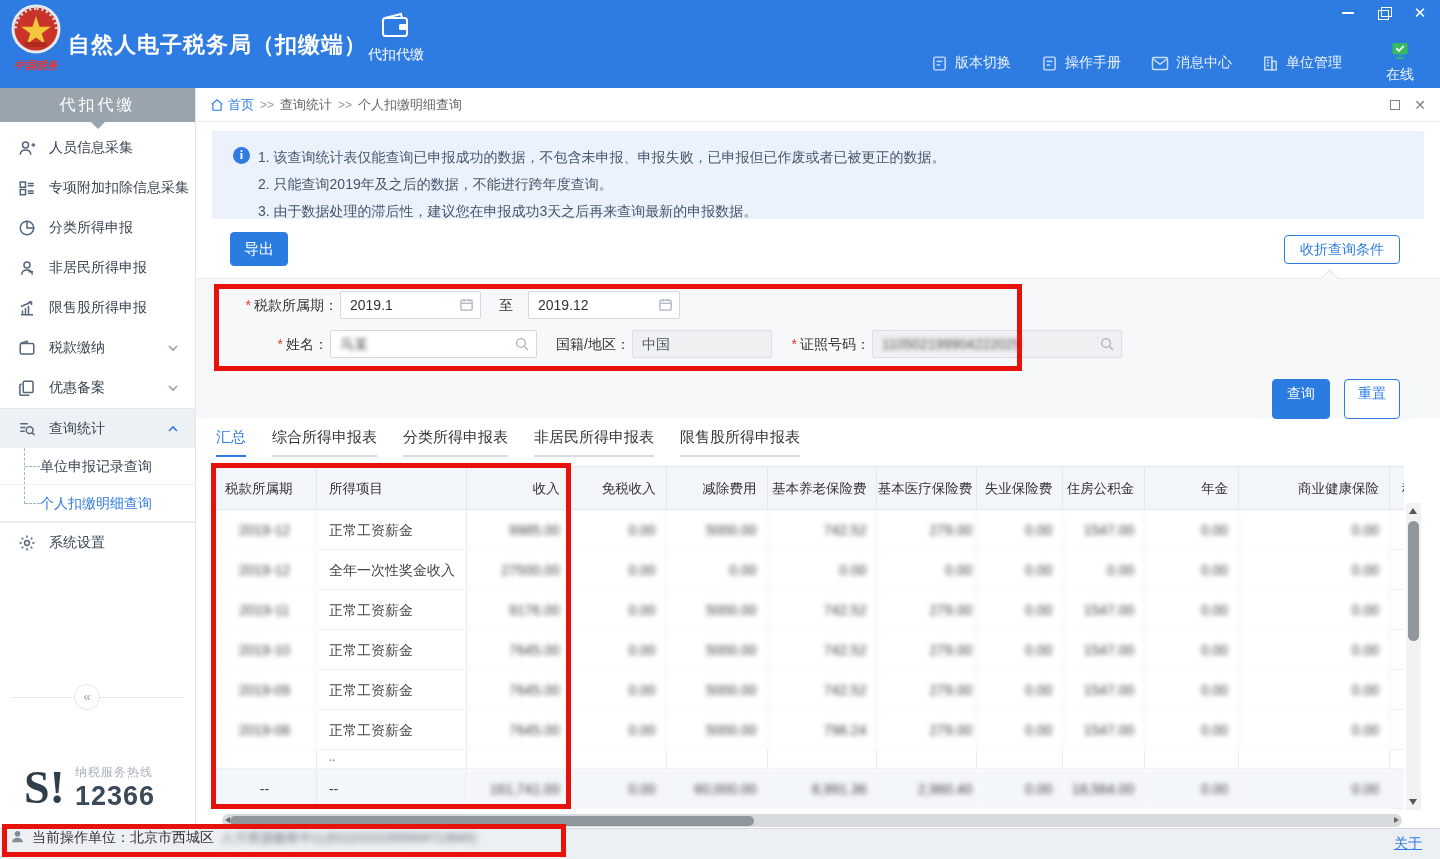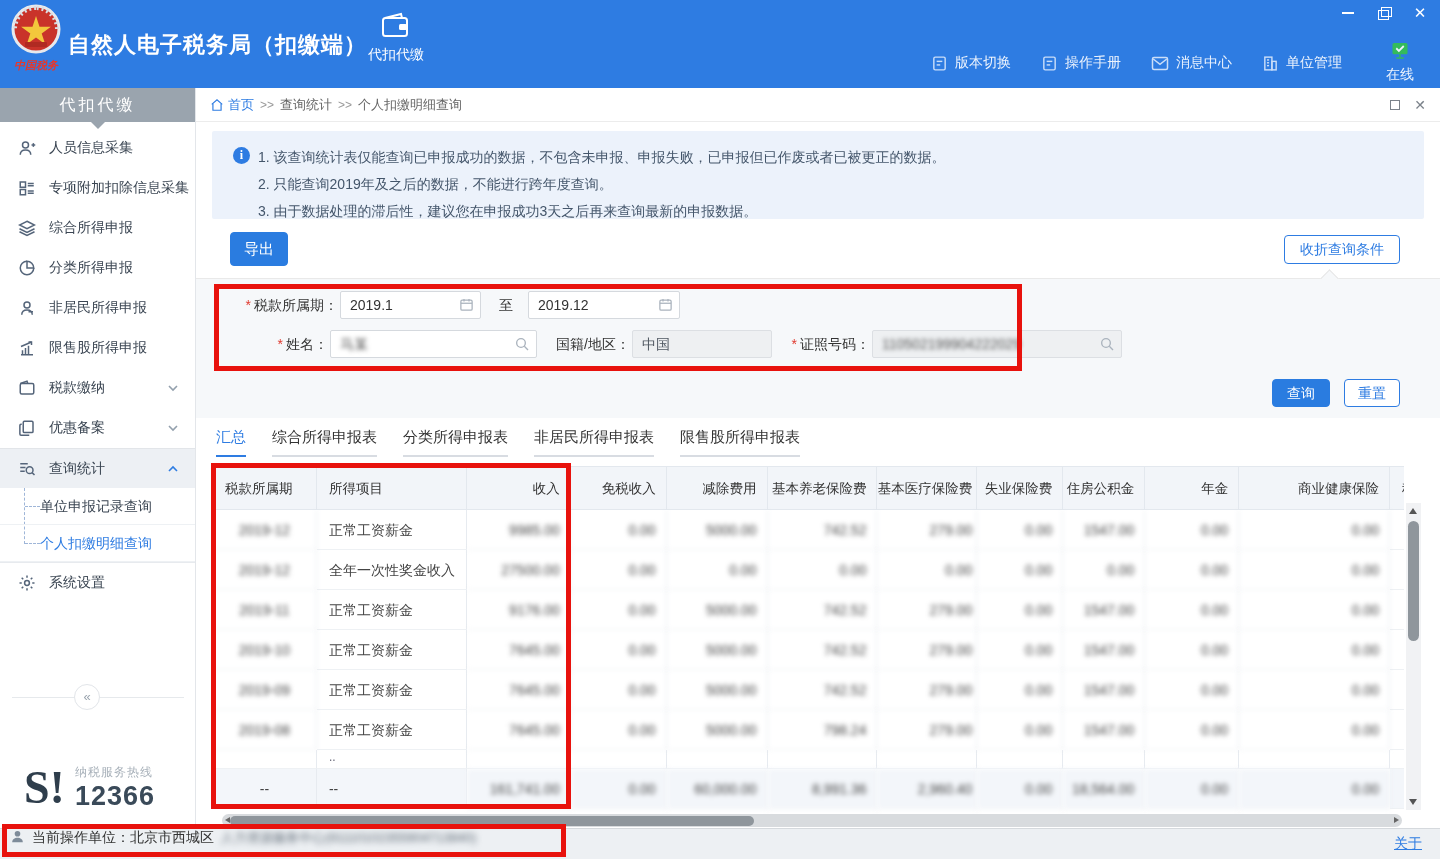--- a/index.html
+++ b/index.html
@@ -70,21 +70,21 @@
   .fold-caret { position:absolute; right:104px; top:184px; width:13px; height:13px; background:#f6f8fa; border-left:1px solid #e6e6e6; border-top:1px solid #e6e6e6; transform:rotate(45deg); z-index:2; }
 
   .query-panel { position:absolute; left:0; right:0; top:191px; height:139px; background:#f6f8fa; }
   .f-label { position:absolute; height:28px; line-height:28px; font-size:14px; color:#333; text-align:right; white-space:nowrap; }
   .req { color:#e03a2f; margin-right:3px; }
   .f-input { position:absolute; height:28px; line-height:26px; background:#fff; border:1px solid #d5d9de; border-radius:2px; font-size:14px; color:#333; padding:0 26px 0 9px; cursor:text; }
   .f-input.disabled { background:#eef0f2; border-color:#dcdfe3; color:#4e5660; cursor:default; }
   .f-icon { position:absolute; right:6px; top:5px; cursor:pointer; }
   .blur { filter:blur(2.5px); color:#4c4c4c; }
   .blur-lite { filter:blur(2.2px); color:#555; }
-  .q-btn { position:absolute; top:100px; height:28px; line-height:26px; }
+  .q-btn { position:absolute; top:100px; height:40px; line-height:26px; }
   .q-search { right:110px; width:58px; }
   .q-reset { right:40px; width:56px; }
 
   .tabs { position:absolute; left:20px; top:340px; display:flex; gap:26px; }
   .tab { font-size:15px; color:#333; padding-bottom:8px; border-bottom:2px solid #d8dce2; cursor:pointer; white-space:nowrap; }
   .tab.active { color:#2e7ce2; border-bottom-color:#2e7ce2; }
 
   
   .table { position:absolute; left:16px; top:378px; width:1192px; }
   .tr { display:flex; }
@@ -219,28 +219,20 @@
     <div class="side-item">
       <svg width="18" height="18" viewBox="0 0 24 24" fill="none" stroke="currentColor" stroke-width="2">
           <rect x="3" y="4" width="7" height="7"></rect>
           <rect x="3" y="14" width="7" height="7"></rect>
           <line x1="13" y1="6" x2="21" y2="6"></line>
           <line x1="13" y1="9" x2="21" y2="9"></line>
           <line x1="13" y1="16" x2="21" y2="16"></line>
           <line x1="13" y1="19" x2="21" y2="19"></line>
         </svg>
       <span>专项附加扣除信息采集</span>
-    </div>
-    <div class="side-item">
-      <svg width="18" height="18" viewBox="0 0 24 24" fill="none" stroke="currentColor" stroke-width="2">
-          <path d="M12 3 L22 8 L12 13 L2 8 Z"></path>
-          <polyline points="2,13 12,18 22,13"></polyline>
-          <polyline points="2,17 12,22 22,17"></polyline>
-        </svg>
-      <span>综合所得申报</span>
     </div>
     <div class="side-item">
       <svg width="18" height="18" viewBox="0 0 24 24" fill="none" stroke="currentColor" stroke-width="2">
           <path d="M21 12 A9 9 0 1 1 12 3"></path>
           <path d="M12 12 L12 3 A9 9 0 0 1 21 12 Z"></path>
         </svg>
       <span>分类所得申报</span>
     </div>
     <div class="side-item">
       <svg width="18" height="18" viewBox="0 0 24 24" fill="none" stroke="currentColor" stroke-width="2">

